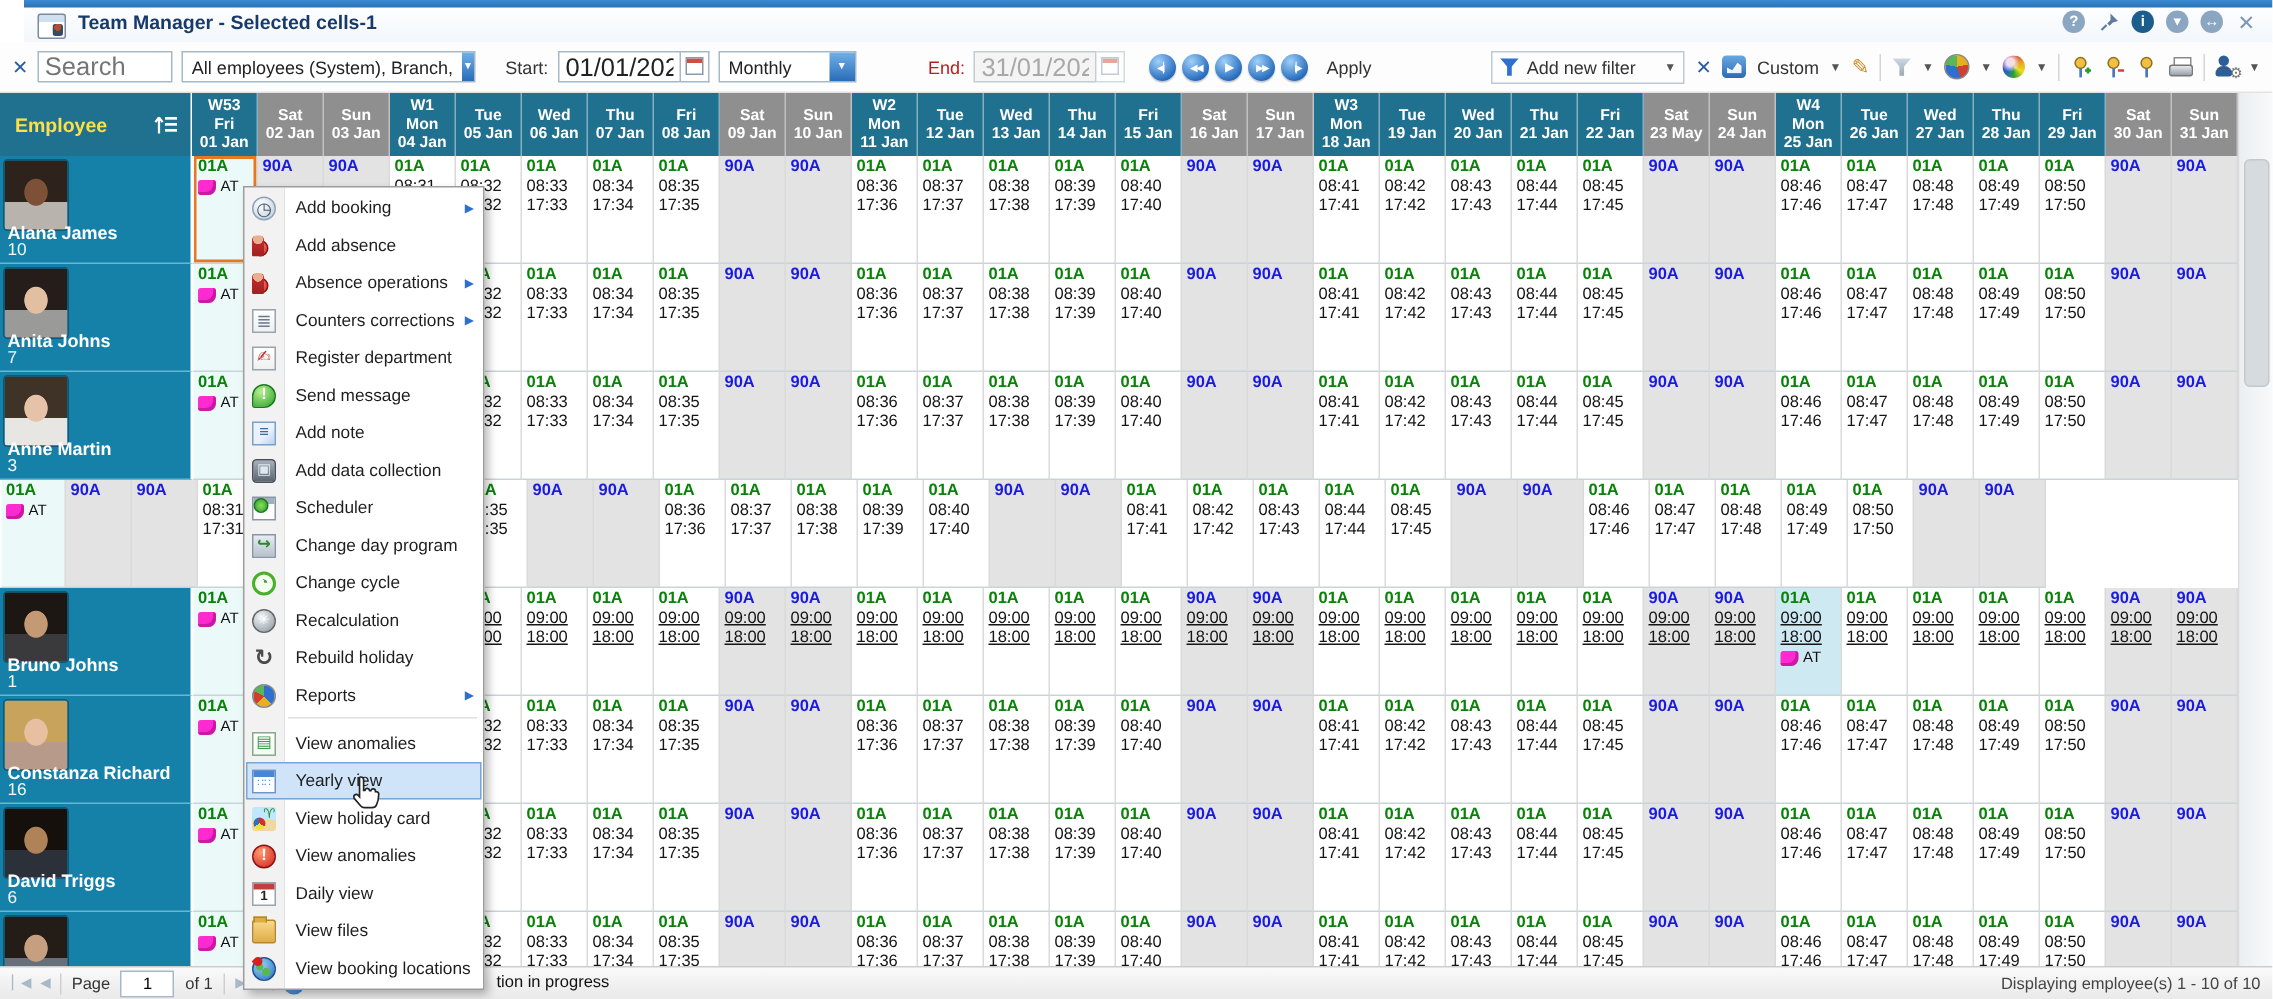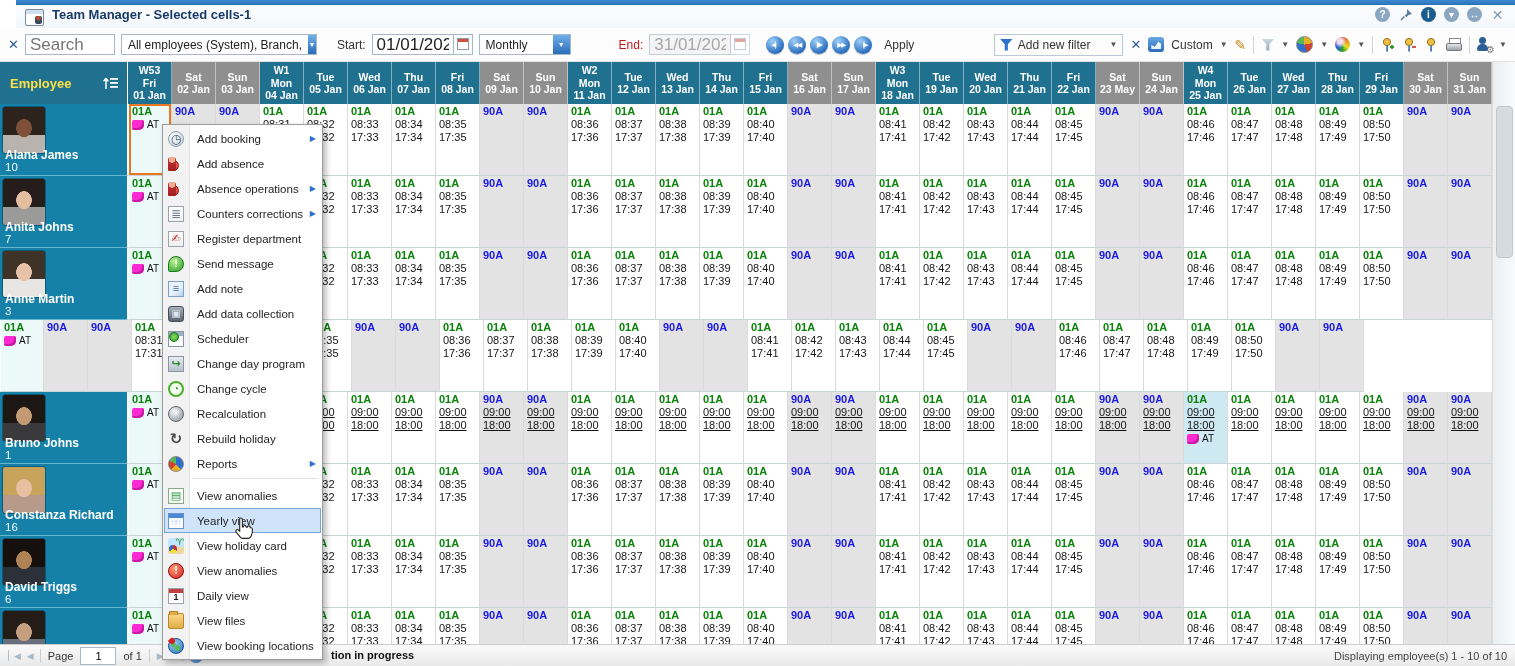--- a/index.html
+++ b/index.html
@@ -101,21 +101,21 @@
   #vthumb{position:absolute;left:3px;right:3px;top:44px;height:150px;border-radius:4px;background:#d6dbdf;border:1px solid #c2c8cd;}
 
   
   #statusbar{position:absolute;top:644px;left:0;right:0;height:22px;background:linear-gradient(#fafafa,#e9e9e9);
              border-top:1px solid #cccccc;display:flex;align-items:center;font-size:11px;color:#333;padding:0 8px;box-sizing:border-box;gap:7px;}
   .pgbtn{color:#a8b8c6;font-size:9px;letter-spacing:-1px;}
   .sbdiv{width:1px;height:14px;background:#cfcfcf;}
   #pageinput{width:30px;height:14px;border:1px solid #a7b9c8;text-align:center;font-size:11px;font-family:inherit;}
   .refresh{width:14px;height:14px;border-radius:50%;background:radial-gradient(circle at 35% 30%,#8ec8f4,#2a6fc0);
            color:#fff;font-size:9px;display:flex;align-items:center;justify-content:center;}
-  #statustext{position:absolute;left:331px;top:4px;font-weight:bold;color:#111;}
+  #statustext{position:absolute;left:331px;top:4px;font-weight:normal;color:#111;}
   #displaytext{margin-left:auto;color:#444;}
 
   
   #ctxmenu{position:absolute;left:162px;top:124px;width:161px;z-index:50;background:#fff;border:1px solid #9c9c9c;
            box-shadow:3px 3px 6px rgba(0,0,0,.28);padding:1px;box-sizing:border-box;
            background-image:linear-gradient(to right,#f2f2f2 0 26px,#e2e2e2 26px 27px,#fff 27px);}
   .mitem{height:25px;display:flex;align-items:center;position:relative;}
   .mitem.hl{background:#cfe4f8;box-shadow:inset 0 0 0 1px #78a6d8;}
   .mico{width:16px;height:16px;margin-left:4px;flex:none;position:relative;display:inline-block;}
   .mlabel{margin-left:13px;font-size:11.5px;color:#1e1e1e;white-space:nowrap;}

